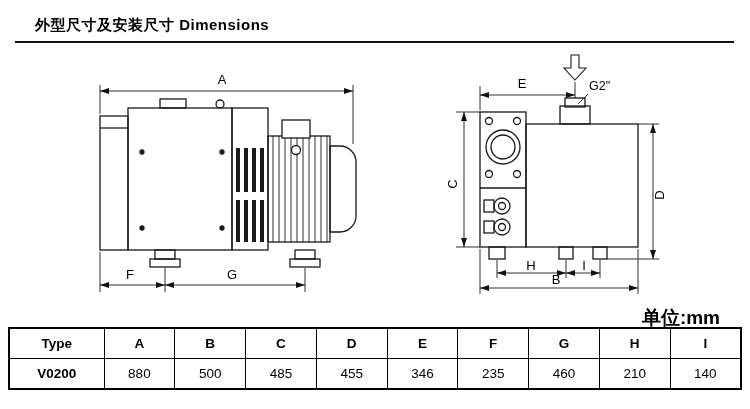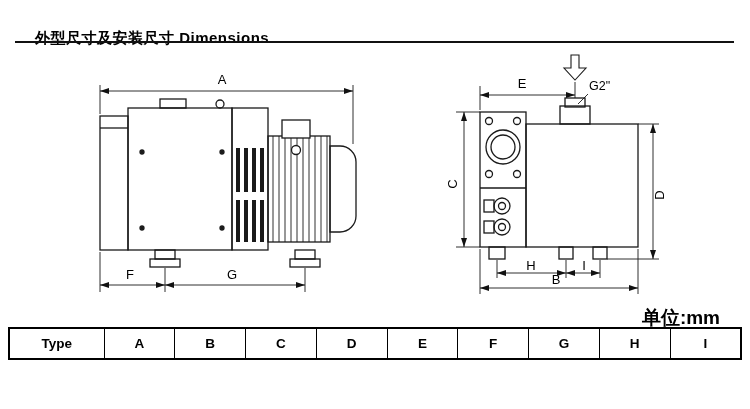--- a/index.html
+++ b/index.html
@@ -4,21 +4,21 @@
 <style>
   * { margin:0; padding:0; box-sizing:border-box; }
   html,body { width:750px; height:409px; }
   body {
     font-family:"Liberation Sans","DejaVu Sans",sans-serif;
     background:#ffffff; color:#000;
   }
   .page { position:relative; width:750px; height:409px; background:#fff; overflow:hidden; }
 
   .page-title {
-    position:absolute; left:35px; top:29px;
+    position:absolute; left:35px; top:16px;
     font-size:15px; font-weight:bold; letter-spacing:.5px;text-align:center;
   }
   .title-rule {
     position:absolute; left:15px; top:41px; width:719px; height:2px; background:#111;
   }
 
   .drawing-svg { position:absolute; left:0; top:0; pointer-events:none; }
   .drawing-svg text {
     font-family:"Liberation Sans","DejaVu Sans",sans-serif;
     font-size:13px; fill:#000; stroke:none;
@@ -219,16 +219,28 @@
         <th>C</th>
         <th>D</th>
         <th>E</th>
         <th>F</th>
         <th>G</th>
         <th>H</th>
         <th>I</th>
       </tr>
     </thead>
     <tbody>
+      <tr>
+        <td class="type-cell">V0200</td>
+        <td>880</td>
+        <td>500</td>
+        <td>485</td>
+        <td>455</td>
+        <td>346</td>
+        <td>235</td>
+        <td>460</td>
+        <td>210</td>
+        <td>140</td>
+      </tr>
     </tbody>
   </table>
 
 </div>
 
 </body></html>

